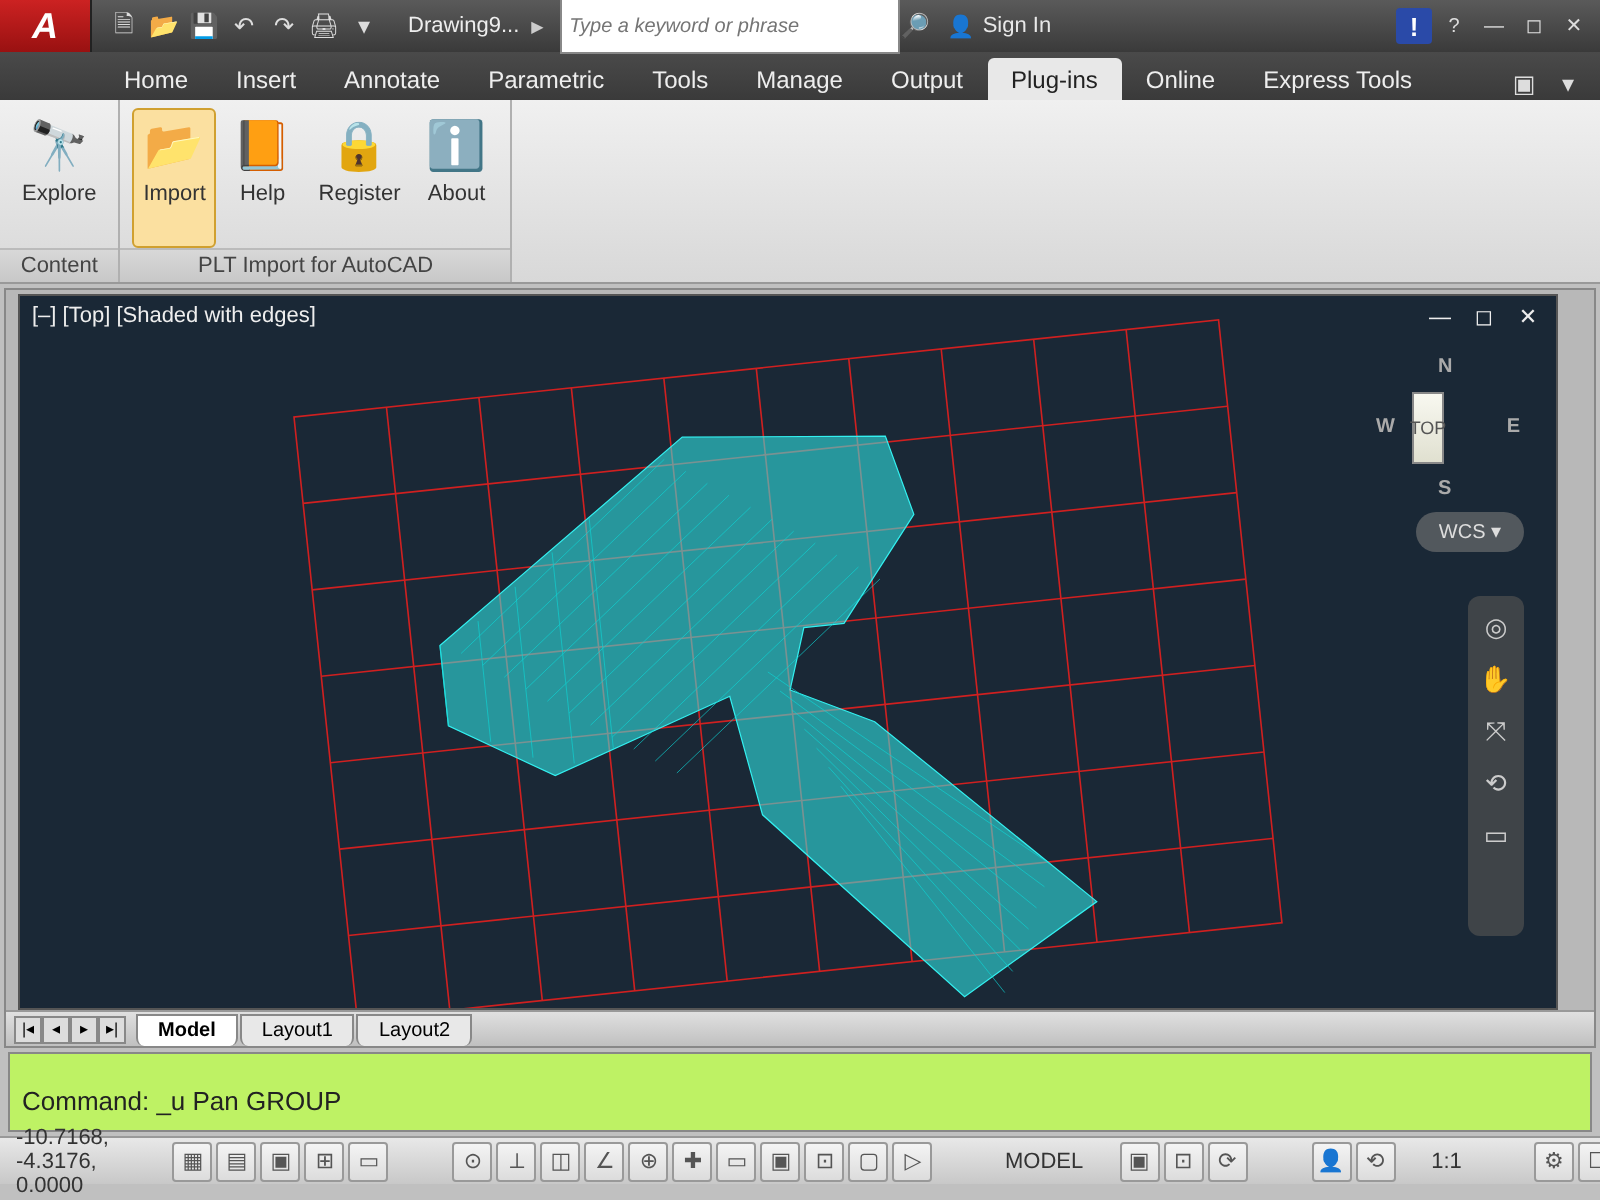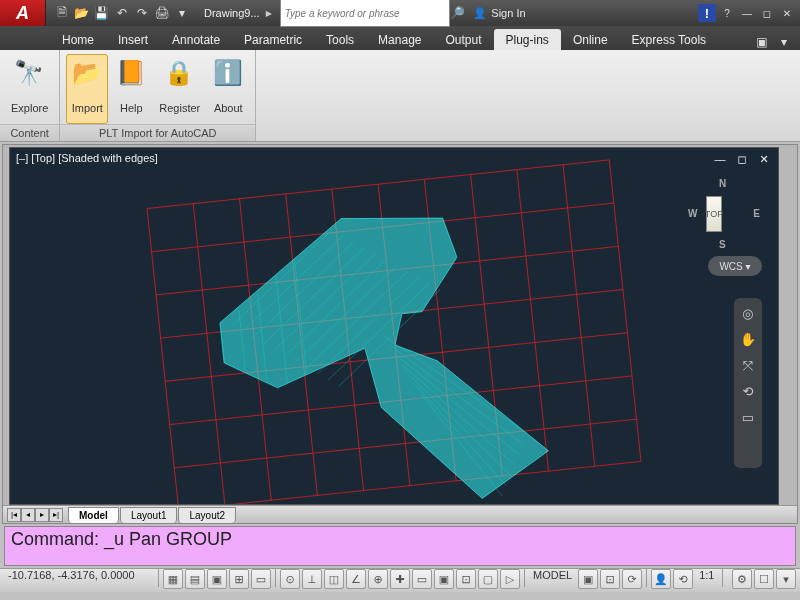--- a/index.html
+++ b/index.html
@@ -21,21 +21,21 @@
 .tab { padding: 4px 12px 3px; cursor: pointer; border-radius: 3px 3px 0 0; margin-top: 48px; }
 .tab.active { background: #e8e8e8; color: #222; }
 .tab-extra { margin-left: auto; padding-right: 8px; display: flex; gap: 6px; }
 
 .ribbon { height: 92px; background: linear-gradient(#f0f0f0, #d8d8d8); border-bottom: 1px solid #999; display: flex; }
 .ribbon-group { border-right: 1px solid #b0b0b0; display: flex; flex-direction: column; }
 .ribbon-row { display: flex; padding: 4px 6px 0; gap: 2px; flex: 1; }
 .ribbon-btn { display: flex; flex-direction: column; align-items: center; justify-content: flex-start; padding: 2px 4px; min-width: 42px; cursor: pointer; border: 1px solid transparent; border-radius: 3px; }
 .ribbon-btn.active { background: #fbe0a0; border-color: #d0a030; }
 .ribbon-icon { width: 32px; height: 32px; display: flex; align-items: center; justify-content: center; font-size: 24px; }
-.ribbon-label { font-size: 11px; color: #333; margin-top: 13px; }
+.ribbon-label { font-size: 11px; color: #333; margin-top: 2px; }
 .group-title { font-size: 11px; color: #444; text-align: center; padding: 2px 6px; background: linear-gradient(#d8d8d8, #c8c8c8); border-top: 1px solid #bbb; }
 
 .workspace { height: 380px; background: #b8b8b8; border: 1px solid #888; margin: 2px; position: relative; }
 .viewport { position: absolute; top: 2px; left: 6px; right: 18px; bottom: 18px; background: #1a2836; border: 1px solid #555; overflow: hidden; padding-left: 27px; }
 .vp-label { position: absolute; top: 4px; left: 6px; color: #eee; font-size: 11px; z-index: 5; }
 .vp-controls { position: absolute; top: 4px; right: 6px; display: flex; gap: 6px; z-index: 5; }
 .vp-ctrl { width: 16px; height: 14px; color: #eee; font-size: 11px; cursor: pointer; text-align: center; line-height: 14px; }
 
 .grid-canvas { position: absolute; inset: 0; }
 .viewcube { position: absolute; top: 30px; right: 18px; width: 72px; height: 72px; z-index: 5; }
@@ -44,24 +44,24 @@
 .wcs { position: absolute; top: 108px; right: 16px; width: 54px; height: 20px; background: rgba(120,120,120,0.6); border-radius: 10px; color: #ddd; font-size: 10px; display: flex; align-items: center; justify-content: center; cursor: pointer; }
 .navbar { position: absolute; top: 150px; right: 16px; width: 28px; height: 170px; background: rgba(80,80,80,0.7); border-radius: 6px; display: flex; flex-direction: column; align-items: center; gap: 8px; padding: 8px 0; z-index: 5; }
 .navbar-item { width: 18px; height: 18px; color: #ccc; font-size: 13px; cursor: pointer; text-align: center; }
 
 .layout-tabs { position: absolute; bottom: 0; left: 0; right: 0; height: 18px; background: linear-gradient(#e0e0e0, #c0c0c0); display: flex; align-items: center; font-size: 10px; border-top: 1px solid #999; }
 .lt-nav { display: flex; padding: 0 4px; gap: 0; }
 .lt-nav-btn { width: 14px; height: 14px; border: 1px solid #888; background: #ddd; font-size: 8px; display: flex; align-items: center; justify-content: center; cursor: pointer; }
 .lt-tab { padding: 2px 10px; border: 1px solid #888; border-bottom: none; background: #e8e8e8; cursor: pointer; margin-left: 1px; border-radius: 0 0 4px 4px; }
 .lt-tab.active { background: #fff; font-weight: bold; }
 
-.cmdline { height: 40px; background: #f0abfc; border: 1px solid #888; margin: 0 4px 2px; font-family: "Consolas", monospace; font-size: 18px; padding: 2px 6px; color: #222; overflow: hidden; }
+.cmdline { height: 40px; background: #bef264; border: 1px solid #888; margin: 0 4px 2px; font-family: "Consolas", monospace; font-size: 13px; padding: 16px 6px; color: #222; overflow: hidden; }
 .cmd-row { white-space: nowrap; }
 
-.statusbar { height: 24px; background: linear-gradient(#e8e8e8, #c8c8c8); border-top: 1px solid #999; display: flex; align-items: flex-start; font-size: 11px; color: #333; padding: 0 4px; gap: 2px; }
+.statusbar { height: 24px; background: linear-gradient(#e8e8e8, #c8c8c8); border-top: 1px solid #999; display: flex; align-items: center; font-size: 11px; color: #333; padding: 0 4px; gap: 14px; }
 .sb-coords { width: 150px; padding-left: 4px; }
 .sb-sep { width: 1px; height: 18px; background: #999; margin: 0 2px; }
 .sb-btn { width: 20px; height: 20px; border: 1px solid #999; background: linear-gradient(#f4f4f4,#dcdcdc); border-radius: 2px; cursor: pointer; display: flex; align-items: center; justify-content: center; font-size: 11px; color: #555; }
 .sb-text { padding: 0 4px; font-size: 11px; }
 </style>
 </head>
 <body>
 
 <div class="titlebar">
   <div class="app-logo">A</div>

